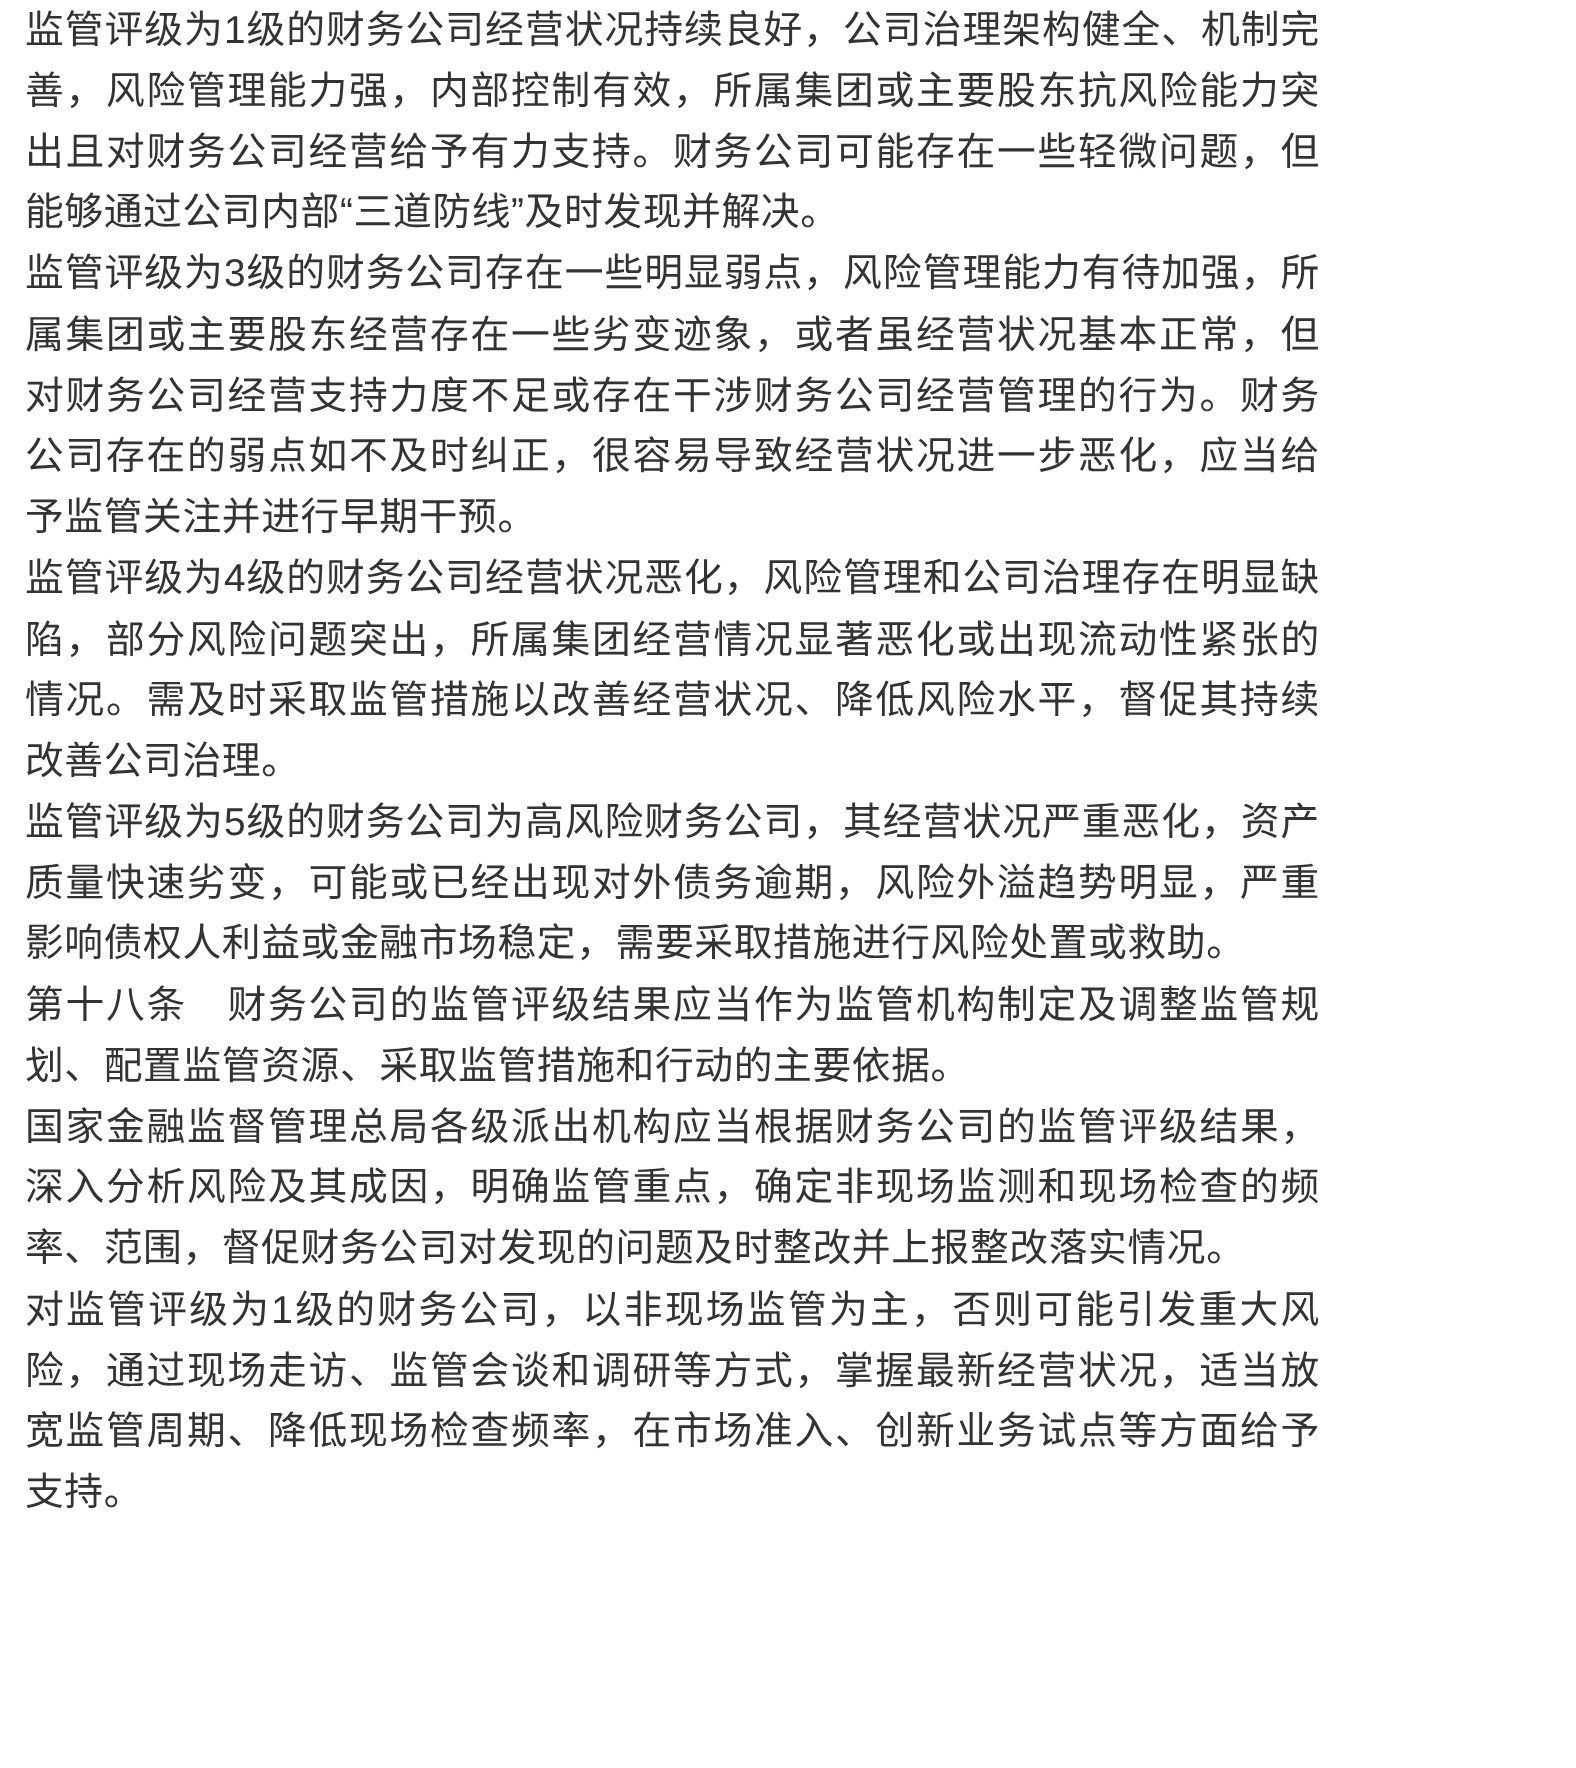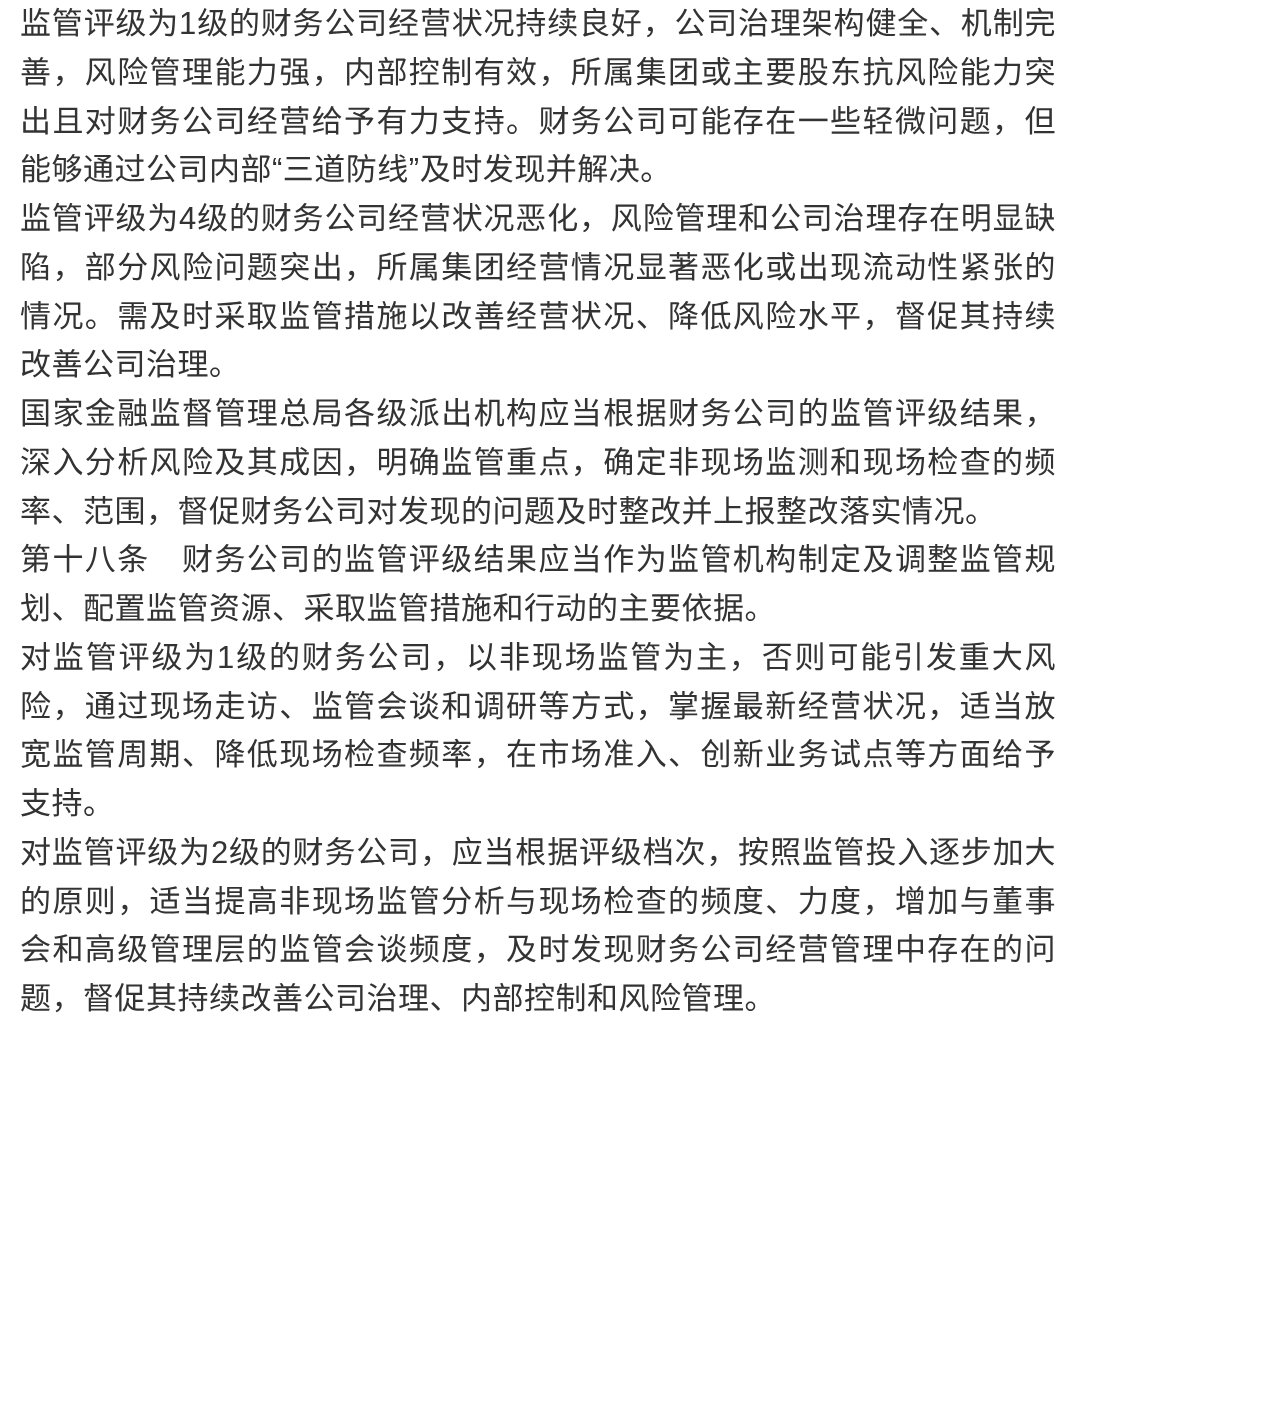--- a/index.html
+++ b/index.html
@@ -22,18 +22,19 @@
     margin: 0;
     padding: 0;
     word-break: break-all;
   }
 </style>
 </head>
 <body style="background: rgb(255, 255, 255);">
 
 <div class="doc" style="color: rgb(51, 51, 51);">
   <p>监管评级为1级的财务公司经营状况持续良好，公司治理架构健全、机制完善，风险管理能力强，内部控制有效，所属集团或主要股东抗风险能力突出且对财务公司经营给予有力支持。财务公司可能存在一些轻微问题，但能够通过公司内部“三道防线”及时发现并解决。</p>
+  <p>监管评级为3级的财务公司存在一些明显弱点，风险管理能力有待加强，所属集团或主要股东经营存在一些劣变迹象，或者虽经营状况基本正常，但对财务公司经营支持力度不足或存在干涉财务公司经营管理的行为。财务公司存在的弱点如不及时纠正，很容易导致经营状况进一步恶化，应当给予监管关注并进行早期干预。</p>
   <p>监管评级为4级的财务公司经营状况恶化，风险管理和公司治理存在明显缺陷，部分风险问题突出，所属集团经营情况显著恶化或出现流动性紧张的情况。需及时采取监管措施以改善经营状况、降低风险水平，督促其持续改善公司治理。</p>
+  <p>监管评级为5级的财务公司为高风险财务公司，其经营状况严重恶化，资产质量快速劣变，可能或已经出现对外债务逾期，风险外溢趋势明显，严重影响债权人利益或金融市场稳定，需要采取措施进行风险处置或救助。</p>
+  <p>第十八条　财务公司的监管评级结果应当作为监管机构制定及调整监管规划、配置监管资源、采取监管措施和行动的主要依据。</p>
   <p>国家金融监督管理总局各级派出机构应当根据财务公司的监管评级结果，深入分析风险及其成因，明确监管重点，确定非现场监测和现场检查的频率、范围，督促财务公司对发现的问题及时整改并上报整改落实情况。</p>
-  <p>第十八条　财务公司的监管评级结果应当作为监管机构制定及调整监管规划、配置监管资源、采取监管措施和行动的主要依据。</p>
   <p>对监管评级为1级的财务公司，以非现场监管为主，否则可能引发重大风险，通过现场走访、监管会谈和调研等方式，掌握最新经营状况，适当放宽监管周期、降低现场检查频率，在市场准入、创新业务试点等方面给予支持。</p>
-  <p>对监管评级为2级的财务公司，应当根据评级档次，按照监管投入逐步加大的原则，适当提高非现场监管分析与现场检查的频度、力度，增加与董事会和高级管理层的监管会谈频度，及时发现财务公司经营管理中存在的问题，督促其持续改善公司治理、内部控制和风险管理。</p>
 </div>
 
 </body></html>

